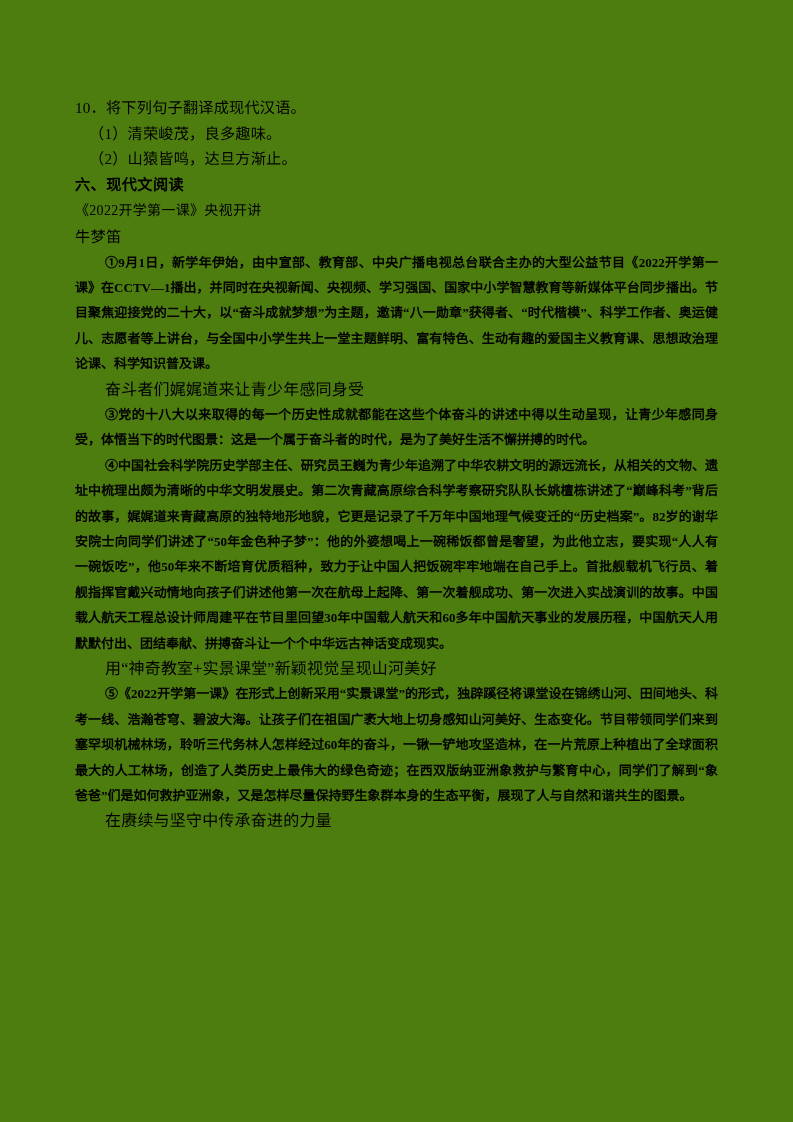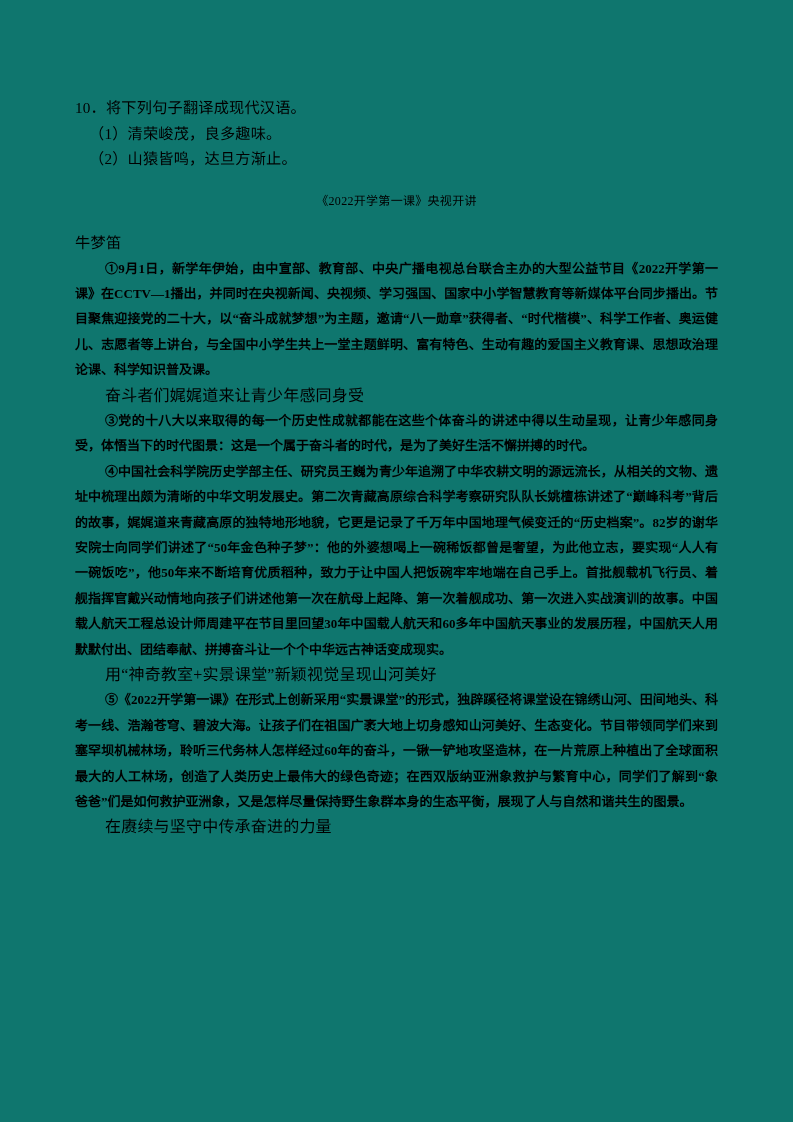--- a/index.html
+++ b/index.html
@@ -12,21 +12,21 @@
     width: 793px;
     height: 1122px;
     font-family: "Liberation Serif", "DejaVu Serif", serif;
     color: #000000;
     overflow: hidden;
   }
   #page {
     position: relative;
     width: 793px;
     height: 1122px;
-    background: #0f766e;
+    background: #4d7c0f;
     box-sizing: border-box;
     padding: 95px 75px 0 75px;
   }
   .doc-body {
     width: 643px;
   }
   
   .q-line {
     font-size: 15.2px;
     line-height: 25.5px;
@@ -38,24 +38,23 @@
     text-indent: 14px;
   }
   .section-head {
     font-size: 15.2px;
     line-height: 26px;
     font-weight: bold;
     margin: 0;
     letter-spacing: 0.4px;
   }
   .article-title {
-    font-size: 12px;
+    font-size: 14px;
     line-height: 26px;
-    text-align: center;
-    margin: 16px;
+    margin: 0;
     letter-spacing: 0.3px;
   }
   .article-author {
     font-size: 15.2px;
     line-height: 26px;
     text-align: left;
     margin: 0;
     letter-spacing: 0.3px;
   }
   .para {
@@ -80,20 +79,21 @@
 </head>
 <body>
 
 <div id="page">
   <div class="doc-body">
 
     <p class="q-line">10．将下列句子翻译成现代汉语。</p>
     <p class="q-line sub">（1）清荣峻茂，良多趣味。</p>
     <p class="q-line sub">（2）山猿皆鸣，达旦方渐止。</p>
 
+    <p class="section-head">六、现代文阅读</p>
 
     <p class="article-title">《2022开学第一课》央视开讲</p>
     <p class="article-author">牛梦笛</p>
 
     <p class="para">①9月1日，新学年伊始，由中宣部、教育部、中央广播电视总台联合主办的大型公益节目《2022开学第一课》在CCTV—1播出，并同时在央视新闻、央视频、学习强国、国家中小学智慧教育等新媒体平台同步播出。节目聚焦迎接党的二十大，以“奋斗成就梦想”为主题，邀请“八一勋章”获得者、“时代楷模”、科学工作者、奥运健儿、志愿者等上讲台，与全国中小学生共上一堂主题鲜明、富有特色、生动有趣的爱国主义教育课、思想政治理论课、科学知识普及课。</p>
     <p class="subhead">奋斗者们娓娓道来让青少年感同身受</p>
     <p class="para">③党的十八大以来取得的每一个历史性成就都能在这些个体奋斗的讲述中得以生动呈现，让青少年感同身受，体悟当下的时代图景：这是一个属于奋斗者的时代，是为了美好生活不懈拼搏的时代。</p>
     <p class="para">④中国社会科学院历史学部主任、研究员王巍为青少年追溯了中华农耕文明的源远流长，从相关的文物、遗址中梳理出颇为清晰的中华文明发展史。第二次青藏高原综合科学考察研究队队长姚檀栋讲述了“巅峰科考”背后的故事，娓娓道来青藏高原的独特地形地貌，它更是记录了千万年中国地理气候变迁的“历史档案”。82岁的谢华安院士向同学们讲述了“50年金色种子梦”：他的外婆想喝上一碗稀饭都曾是奢望，为此他立志，要实现“人人有一碗饭吃”，他50年来不断培育优质稻种，致力于让中国人把饭碗牢牢地端在自己手上。首批舰载机飞行员、着舰指挥官戴兴动情地向孩子们讲述他第一次在航母上起降、第一次着舰成功、第一次进入实战演训的故事。中国载人航天工程总设计师周建平在节目里回望30年中国载人航天和60多年中国航天事业的发展历程，中国航天人用默默付出、团结奉献、拼搏奋斗让一个个中华远古神话变成现实。</p>
     <p class="subhead">用“神奇教室+实景课堂”新颖视觉呈现山河美好</p>
     <p class="para">⑤《2022开学第一课》在形式上创新采用“实景课堂”的形式，独辟蹊径将课堂设在锦绣山河、田间地头、科考一线、浩瀚苍穹、碧波大海。让孩子们在祖国广袤大地上切身感知山河美好、生态变化。节目带领同学们来到塞罕坝机械林场，聆听三代务林人怎样经过60年的奋斗，一锹一铲地攻坚造林，在一片荒原上种植出了全球面积最大的人工林场，创造了人类历史上最伟大的绿色奇迹；在西双版纳亚洲象救护与繁育中心，同学们了解到“象爸爸”们是如何救护亚洲象，又是怎样尽量保持野生象群本身的生态平衡，展现了人与自然和谐共生的图景。</p>

